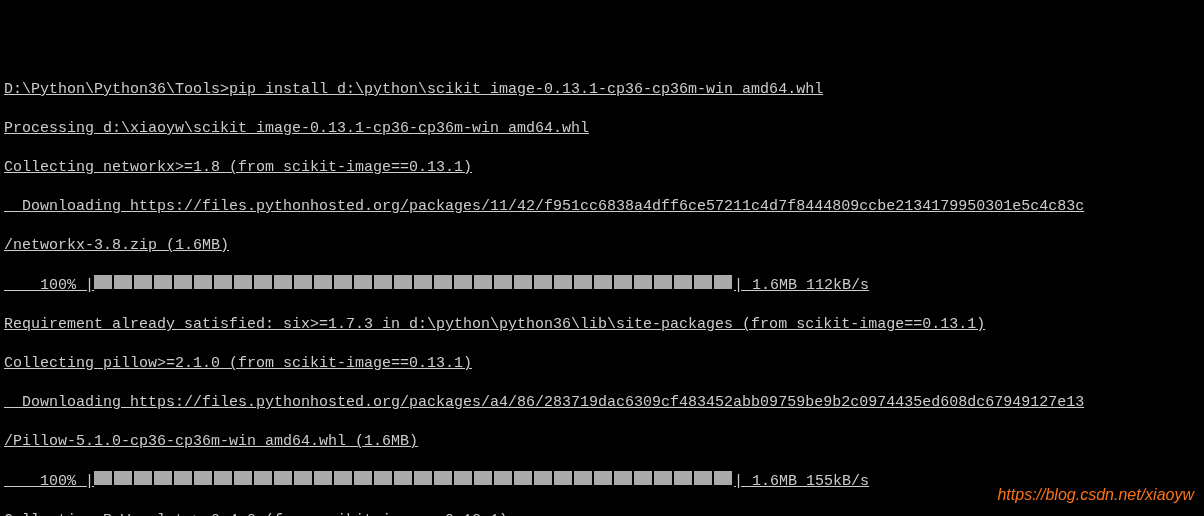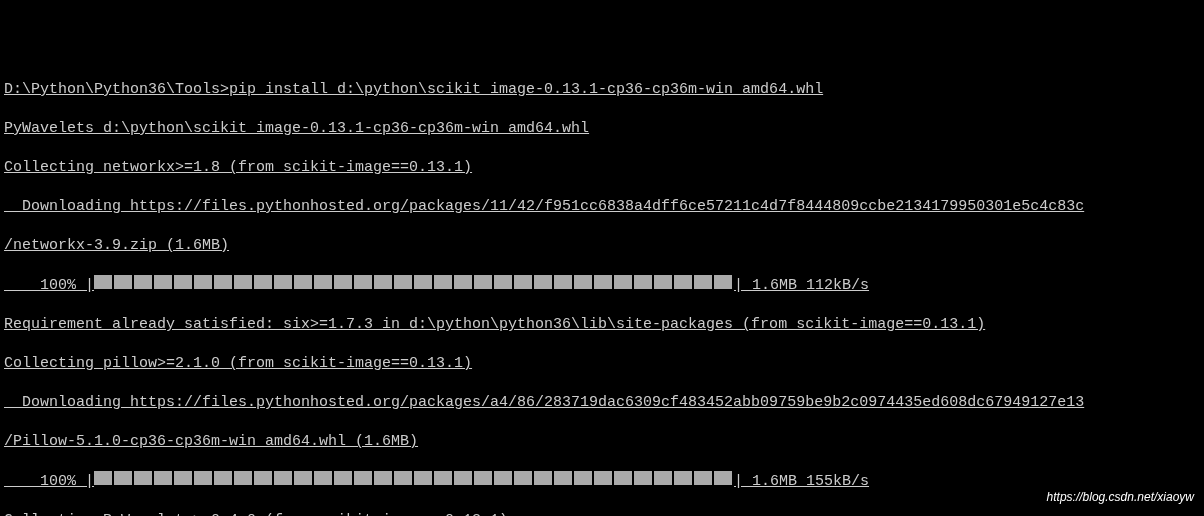--- a/index.html
+++ b/index.html
@@ -29,39 +29,39 @@
       vertical-align: middle;
     }
     .progress-fill {
       display: inline-block;
       background-color: #aaaaaa;
       height: 14px;
       width: 18px;
       margin-right: 2px;
     }
     .watermark {
-      color: #ffffff;
+      color: #f97316;
       font-family: 'Arial', sans-serif;
       font-style: italic;
       position: absolute;
       right: 10px;
       bottom: 10px;
-      font-size: 12px;
+      font-size: 16px;
     }
   </style>
 </head>
 <body>
 
 
 
 <span class="line">D:\Python\Python36\Tools&gt;pip install d:\python\scikit_image-0.13.1-cp36-cp36m-win_amd64.whl</span>
-<span class="line">PyWavelets d:\python\scikit_image-0.13.1-cp36-cp36m-win_amd64.whl</span>
+<span class="line">Processing d:\xiaoyw\scikit_image-0.13.1-cp36-cp36m-win_amd64.whl</span>
 <span class="line">Collecting networkx&gt;=1.8 (from scikit-image==0.13.1)</span>
 <span class="line">  Downloading https://files.pythonhosted.org/packages/11/42/f951cc6838a4dff6ce57211c4d7f8444809ccbe2134179950301e5c4c83c</span>
-<span class="line">/networkx-3.9.zip (1.6MB)</span>
+<span class="line">/networkx-3.8.zip (1.6MB)</span>
 <span class="line"><span>    100% |</span><span class="progress-bar" id="bar1"><span class="progress-fill"></span><span class="progress-fill"></span><span class="progress-fill"></span><span class="progress-fill"></span><span class="progress-fill"></span><span class="progress-fill"></span><span class="progress-fill"></span><span class="progress-fill"></span><span class="progress-fill"></span><span class="progress-fill"></span><span class="progress-fill"></span><span class="progress-fill"></span><span class="progress-fill"></span><span class="progress-fill"></span><span class="progress-fill"></span><span class="progress-fill"></span><span class="progress-fill"></span><span class="progress-fill"></span><span class="progress-fill"></span><span class="progress-fill"></span><span class="progress-fill"></span><span class="progress-fill"></span><span class="progress-fill"></span><span class="progress-fill"></span><span class="progress-fill"></span><span class="progress-fill"></span><span class="progress-fill"></span><span class="progress-fill"></span><span class="progress-fill"></span><span class="progress-fill"></span><span class="progress-fill"></span><span class="progress-fill"></span></span><span>| 1.6MB 112kB/s</span></span>
 <span class="line">Requirement already satisfied: six&gt;=1.7.3 in d:\python\python36\lib\site-packages (from scikit-image==0.13.1)</span>
 <span class="line">Collecting pillow&gt;=2.1.0 (from scikit-image==0.13.1)</span>
 <span class="line">  Downloading https://files.pythonhosted.org/packages/a4/86/283719dac6309cf483452abb09759be9b2c0974435ed608dc67949127e13</span>
 <span class="line">/Pillow-5.1.0-cp36-cp36m-win_amd64.whl (1.6MB)</span>
 <span class="line"><span>    100% |</span><span class="progress-bar" id="bar2"><span class="progress-fill"></span><span class="progress-fill"></span><span class="progress-fill"></span><span class="progress-fill"></span><span class="progress-fill"></span><span class="progress-fill"></span><span class="progress-fill"></span><span class="progress-fill"></span><span class="progress-fill"></span><span class="progress-fill"></span><span class="progress-fill"></span><span class="progress-fill"></span><span class="progress-fill"></span><span class="progress-fill"></span><span class="progress-fill"></span><span class="progress-fill"></span><span class="progress-fill"></span><span class="progress-fill"></span><span class="progress-fill"></span><span class="progress-fill"></span><span class="progress-fill"></span><span class="progress-fill"></span><span class="progress-fill"></span><span class="progress-fill"></span><span class="progress-fill"></span><span class="progress-fill"></span><span class="progress-fill"></span><span class="progress-fill"></span><span class="progress-fill"></span><span class="progress-fill"></span><span class="progress-fill"></span><span class="progress-fill"></span></span><span>| 1.6MB 155kB/s</span></span>
 <span class="line">Collecting PyWavelets&gt;=0.4.0 (from scikit-image==0.13.1)</span>
 
 
 

